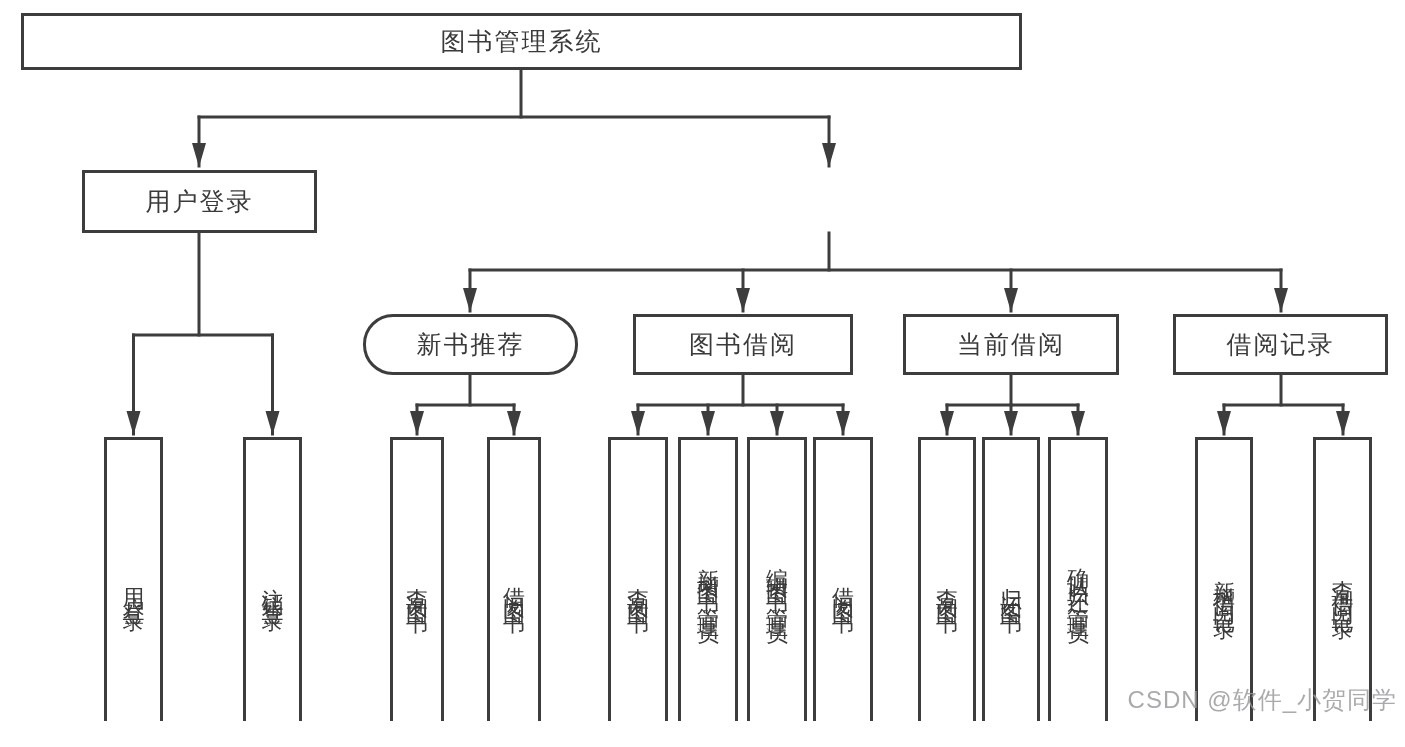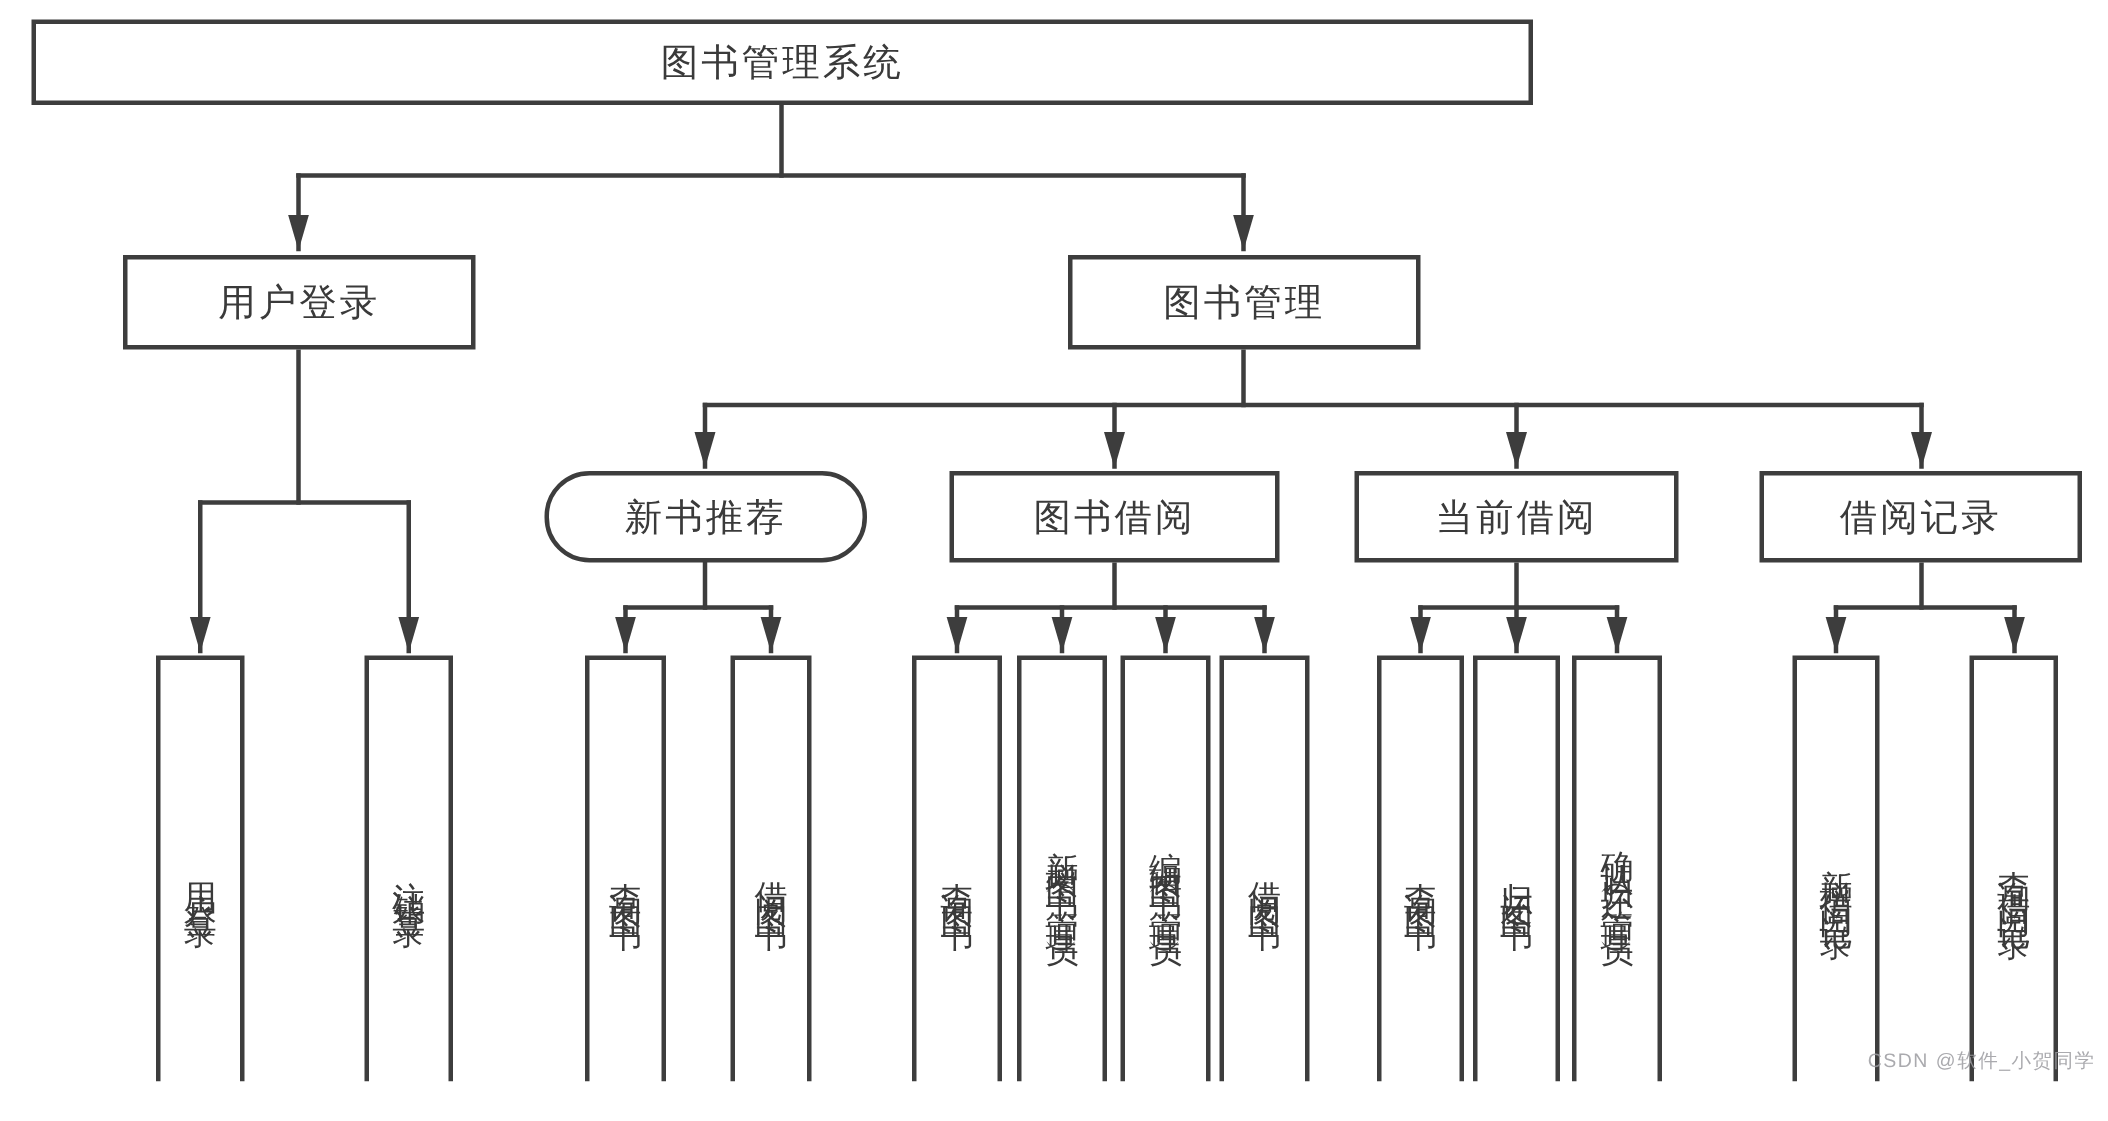--- a/index.html
+++ b/index.html
@@ -39,21 +39,21 @@
     writing-mode: vertical-rl;
     text-orientation: mixed;
     font-size: 22px;
     letter-spacing: 8px;
     line-height: 1;
   }
   .watermark {
     position: absolute;
     right: 8px;
     bottom: 5px;
-    font-size: 13px;
+    font-size: 24px;
     color: rgba(155, 155, 160, 0.85);
     letter-spacing: 1px;
     white-space: nowrap;
     z-index: 5;
   }
 </style>
 </head>
 <body>
 
 <div id="canvas">
@@ -108,23 +108,20 @@
     </g>
   </svg>
 
   <div class="node" style="left:21px; top:13px; width:1001px; height:57px;">
     <span class="hlabel">图书管理系统</span>
   </div>
 
   <div class="node" style="left:82px; top:170px; width:235px; height:63px;">
     <span class="hlabel">用户登录</span>
   </div>
-  <div class="node" style="left:712px; top:170px; width:235px; height:63px;">
-    <span class="hlabel">图书管理</span>
-  </div>
 
   <div class="node" style="left:363px; top:314px; width:215px; height:61px;border-radius:30px;">
     <span class="hlabel">新书推荐</span>
   </div>
   <div class="node" style="left:903px; top:314px; width:216px; height:61px;">
     <span class="hlabel">当前借阅</span>
   </div>
   <div class="node" style="left:633px; top:314px; width:220px; height:61px;">
     <span class="hlabel">图书借阅</span>
   </div>

